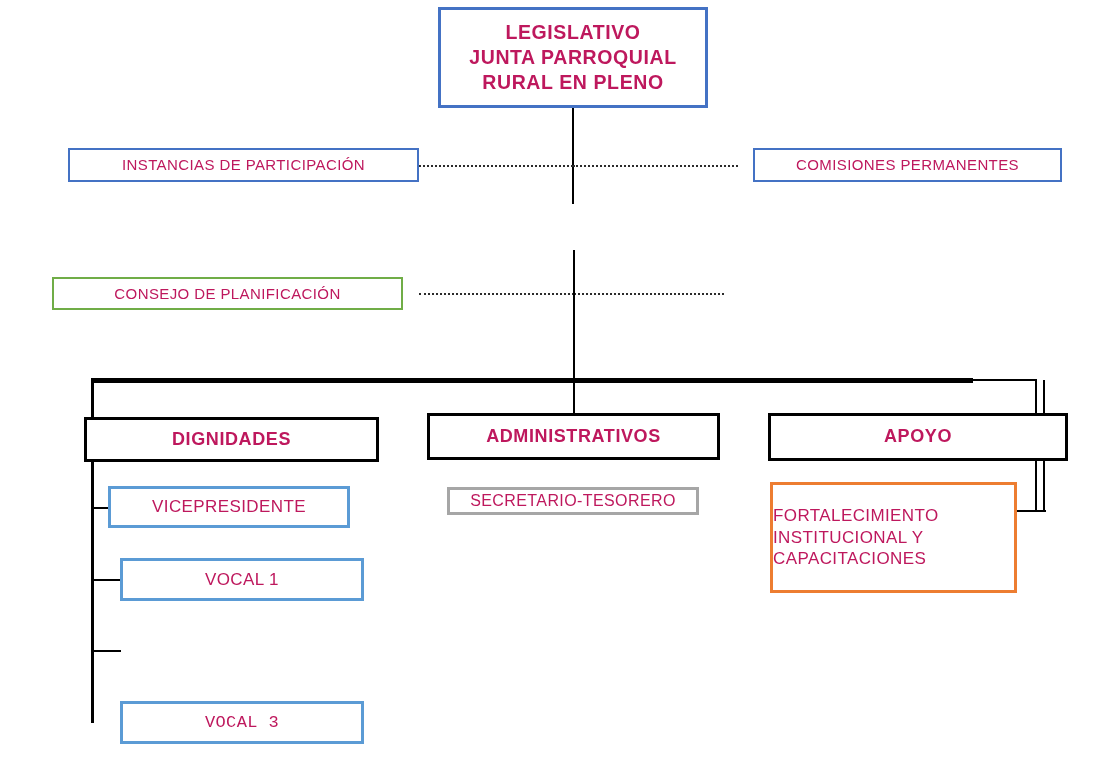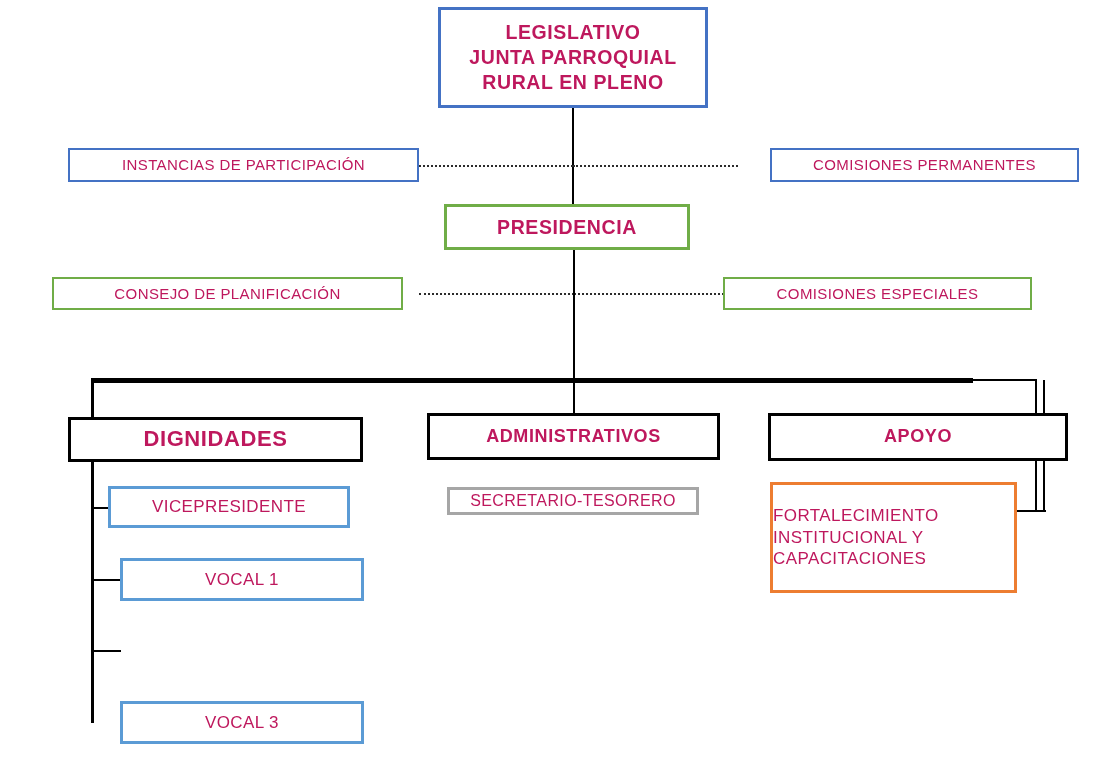--- a/index.html
+++ b/index.html
@@ -91,58 +91,52 @@
   <div class="box bold" style="left:438px; top:7px; width:270px; height:101px; border:3px solid #4472C4; font-size:19.5px;">
     <span class="multi">LEGISLATIVO
 JUNTA PARROQUIAL
 RURAL EN PLENO</span>
   </div>
 
   <div class="box reg" style="left:68px; top:148px; width:351px; height:34px; border:2px solid #4472C4; font-size:15px;">
     <span>INSTANCIAS DE PARTICIPACIÓN</span>
   </div>
 
-  <div class="box reg" style="left:770px; top:148px; width:309px; height:34px; border:2px solid #4472C4; font-size:15px;">
+  <div class="box reg" style="left:753px; top:148px; width:309px; height:34px; border:2px solid #4472C4; font-size:15px;">
     <span>COMISIONES PERMANENTES</span>
   </div>
 
-  <div class="box bold" style="left:444px; top:204px; width:246px; height:46px; border:3px solid #70AD47; font-size:19.5px;">
-    <span>PRESIDENCIA</span>
-  </div>
 
   <div class="box reg" style="left:52px; top:277px; width:351px; height:33px; border:2px solid #70AD47; font-size:15px;">
     <span>CONSEJO DE PLANIFICACIÓN</span>
   </div>
 
-  <div class="box reg" style="left:723px; top:277px; width:309px; height:33px; border:2px solid #70AD47; font-size:15px;">
-    <span>COMISIONES ESPECIALES</span>
-  </div>
 
-  <div class="box bold" style="left:68px; top:417px; width:295px; height:45px; border:3px solid #000000; font-size:22px;">
+  <div class="box bold" style="left:84px; top:417px; width:295px; height:45px; border:3px solid #000000; font-size:18px;">
     <span>DIGNIDADES</span>
   </div>
 
   <div class="box bold" style="left:427px; top:413px; width:293px; height:47px; border:3px solid #000000; font-size:18px;">
     <span>ADMINISTRATIVOS</span>
   </div>
 
   <div class="box bold" style="left:768px; top:413px; width:300px; height:48px; border:3px solid #000000; font-size:18px; z-index:6;">
     <span>APOYO</span>
   </div>
 
   <div class="box reg" style="left:108px; top:486px; width:242px; height:42px; border:3px solid #5B9BD5; font-size:17px;">
     <span>VICEPRESIDENTE</span>
   </div>
 
   <div class="box reg" style="left:120px; top:558px; width:244px; height:43px; border:3px solid #5B9BD5; font-size:17px;">
     <span>VOCAL 1</span>
   </div>
 
 
-  <div class="box reg" style="left:120px; top:701px; width:244px; height:43px; border:3px solid #5B9BD5; font-size:17px;">
+  <div class="box reg" style="left:120px; top:701px; width:244px; height:43px; border:3px solid #5B9BD5; font-size:17px;font-family:Liberation Mono, monospace;">
     <span>VOCAL 3</span>
   </div>
 
   <div class="box reg" style="left:447px; top:487px; width:252px; height:28px; border:3px solid #A6A6A6; font-size:16px;">
     <span>SECRETARIO-TESORERO</span>
   </div>
 
   <div class="box left-text reg" style="left:770px; top:482px; width:247px; height:111px; border:3px solid #ED7D31; font-size:17px; z-index:6;">
     <span class="multi">FORTALECIMIENTO
 INSTITUCIONAL   Y

